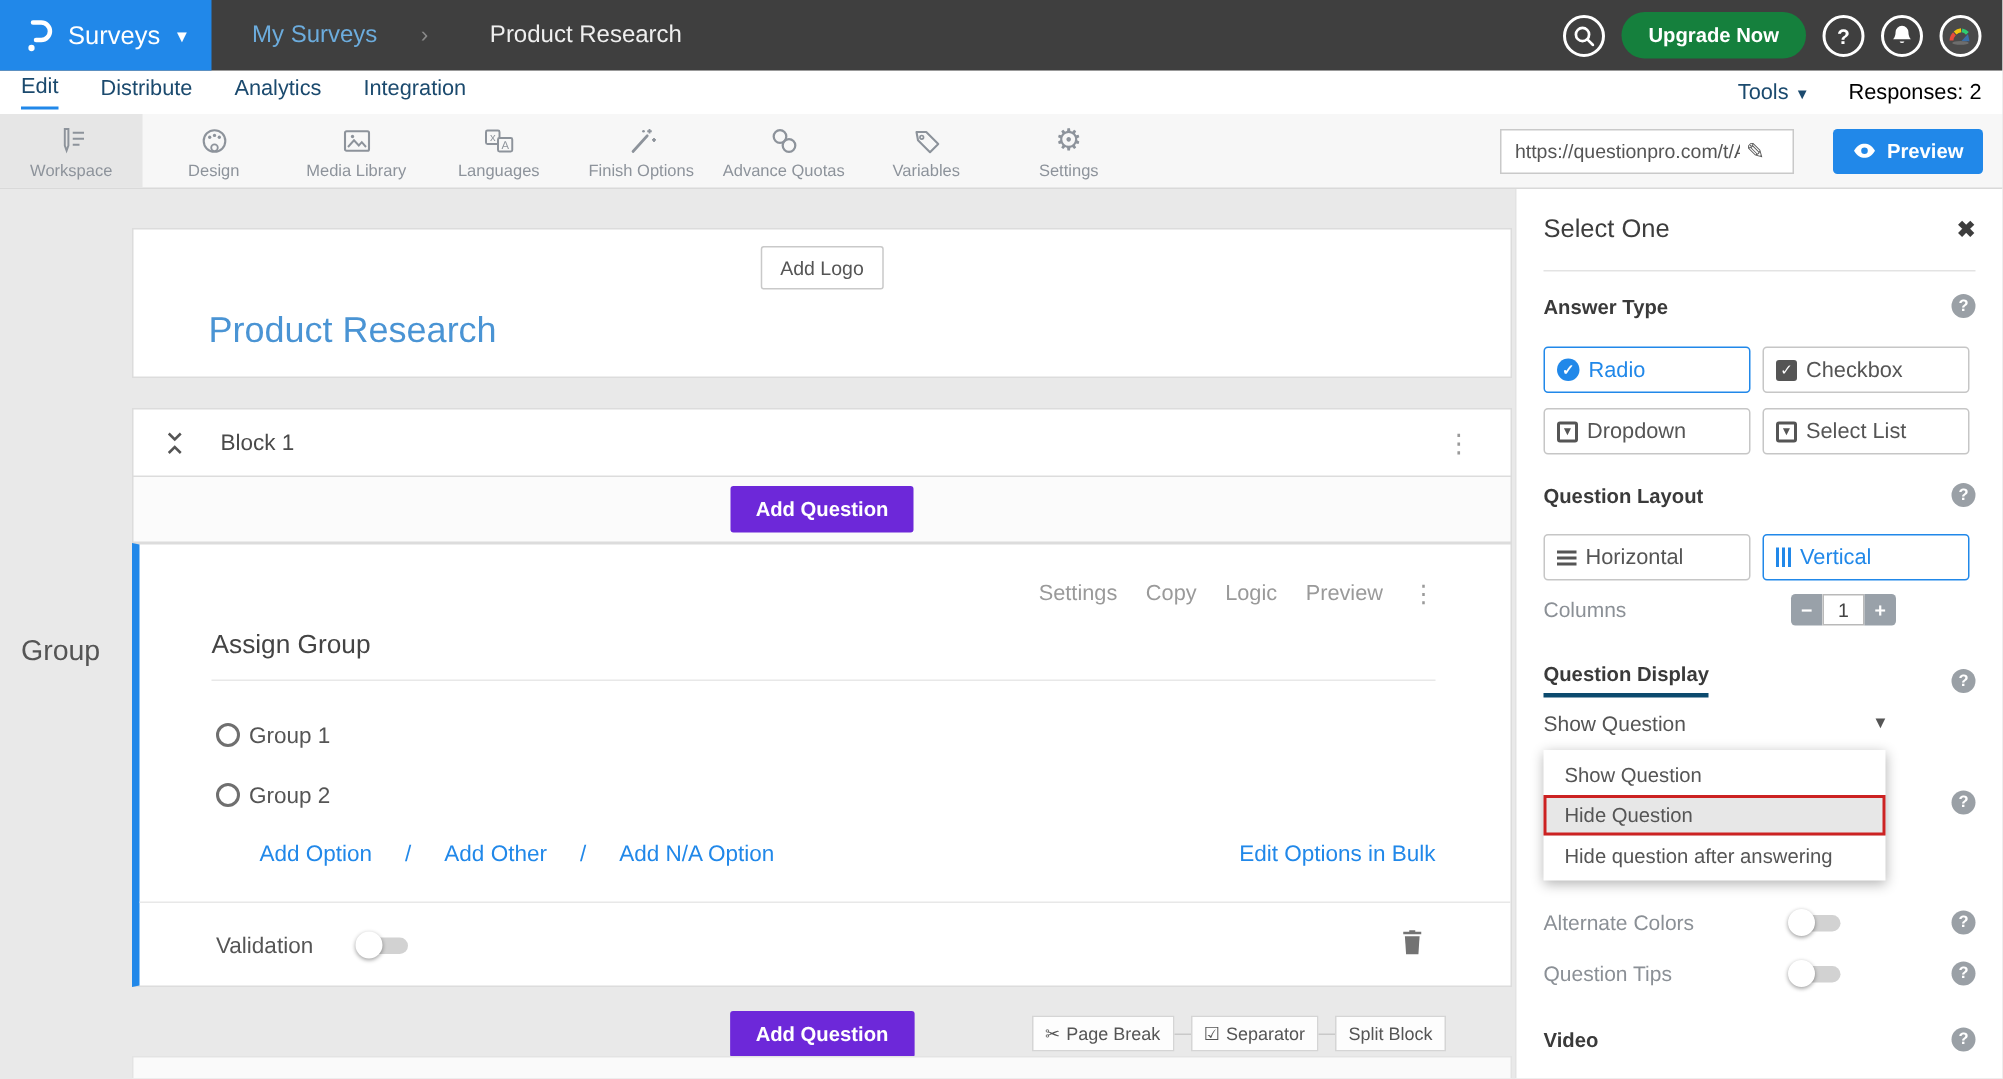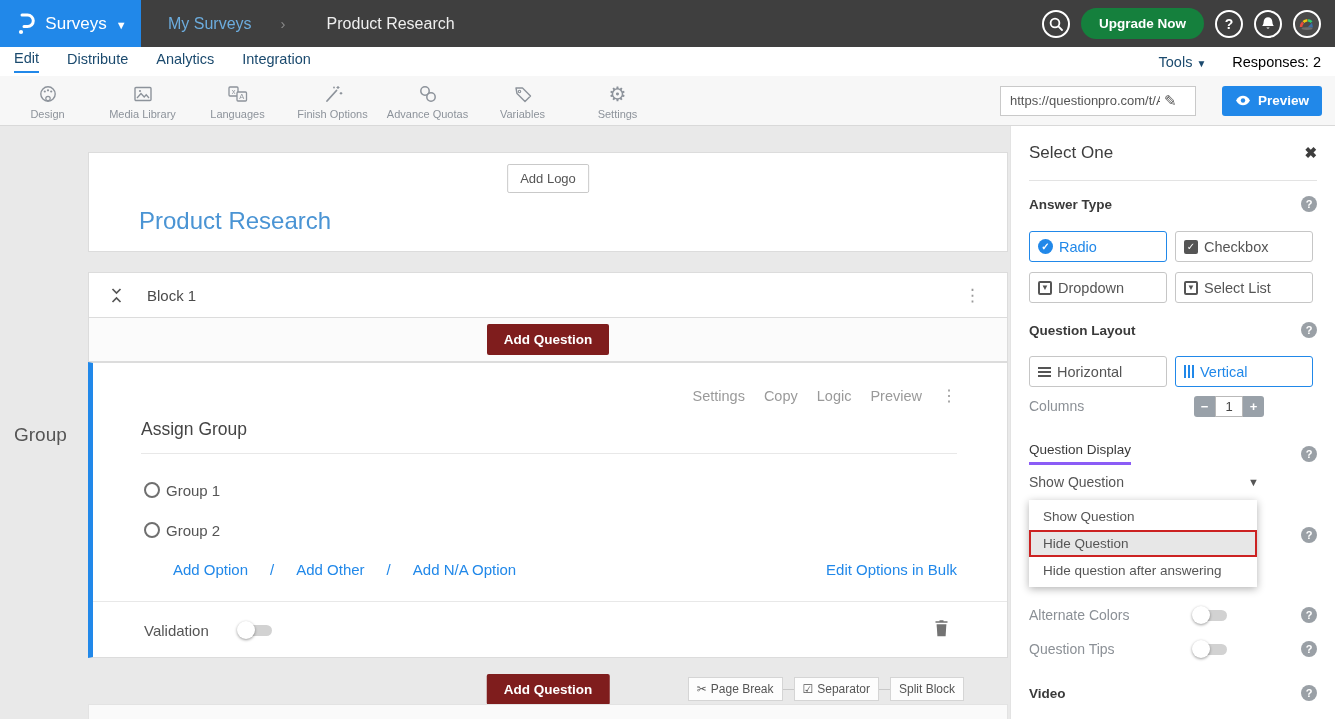--- a/index.html
+++ b/index.html
@@ -50,21 +50,21 @@
   .group-label { position:absolute; left:14px; top:298px; font-size:19px; color:#555; }
   .card { position:absolute; left:88px; width:920px; background:#fff; border:1px solid #dcdcdc; }
   .survey-card { top:26px; height:100px; }
   .addlogo-btn { position:absolute; left:50%; transform:translateX(-50%); top:11px; background:#fff; border:1px solid #c9c9c9; color:#555; font-size:13px; padding:6px 12px; cursor:pointer; border-radius:2px; }
   .survey-title { position:absolute; left:50px; bottom:16px; color:#4a94d4; font-size:24px; }
   .block-header { top:146px; height:46px; display:flex; align-items:center; }
   .collapse-ic { margin-left:21px; cursor:pointer; display:flex; }
   .block-title { margin-left:24px; font-size:15px; color:#4a4a4a; }
   .block-menu { margin-left:auto; margin-right:26px; color:#9a9a9a; font-size:17px; cursor:pointer; }
   .addq-band { top:192px; height:44px; background:#fbfbfb; border-top:none; display:flex; align-items:center; justify-content:center; }
-  .addq-btn { background:#7f1d1d; color:#fff; border:none; border-radius:2px; font-size:13.5px; font-weight:bold; padding:8px 17px; cursor:pointer; }
+  .addq-btn { background:#6d28d9; color:#fff; border:none; border-radius:2px; font-size:13.5px; font-weight:bold; padding:8px 17px; cursor:pointer; }
   .question-card { top:236px; height:296px; border-left:5px solid #2188e9; }
   .q-actions { position:absolute; top:23px; right:50px; display:flex; align-items:center; gap:19px; }
   .q-action { color:#9a9a9a; font-size:14.5px; cursor:pointer; }
   .q-menu { color:#9a9a9a; font-size:16px; cursor:pointer; }
   .q-title { position:absolute; top:56px; left:48px; font-size:17.5px; color:#444; }
   .q-divider { position:absolute; top:90px; left:48px; right:50px; border-bottom:1px solid #e8e8e8; }
   .opt-row { position:absolute; left:51px; display:flex; align-items:flex-start; gap:6px; }
   .radio-circ { width:16px; height:16px; border:2px solid #6f6f6f; border-radius:50%; background:#fff; cursor:pointer; }
   .opt-label { font-size:15px; color:#555; }
   .opt-links { position:absolute; left:80px; top:198px; display:flex; gap:22px; font-size:15px; }
@@ -103,21 +103,21 @@
   .hlines span { width:13px; height:2px; background:#555; }
   .vlines { display:inline-flex; gap:2px; flex:none; }
   .vlines span { width:2px; height:13px; background:#2188e9; }
   .columns-row { position:absolute; left:18px; right:18px; display:flex; align-items:center; }
   .columns-label { font-size:14px; color:#8b9096; }
   .stepper { position:absolute; left:165px; display:flex; align-items:center; }
   .step-btn { width:21px; height:21px; background:#99a1a9; color:#fff; font-size:13px; font-weight:bold; display:flex; align-items:center; justify-content:center; cursor:pointer; }
   .step-btn.minus { border-radius:3px 0 0 3px; }
   .step-btn.plus { border-radius:0 3px 3px 0; }
   .step-val { width:28px; height:21px; background:#fff; border:1px solid #b9b9b9; font-size:13px; color:#444; display:flex; align-items:center; justify-content:center; }
-  .qd-label { font-size:13.5px; font-weight:normal; color:#3a3a3a; display:inline-block; border-bottom:3px solid #8b5cf6; padding-bottom:5px; }
+  .qd-label { font-size:13.5px; font-weight:bold; color:#3a3a3a; display:inline-block; border-bottom:3px solid #0c4a6e; padding-bottom:5px; }
   .select-row { position:absolute; left:18px; top:348px; width:230px; display:flex; align-items:center; justify-content:space-between; cursor:pointer; }
   .select-val { font-size:14px; color:#555; }
   .select-caret { color:#555; font-size:11px; }
   .dd-menu { position:absolute; left:18px; top:374px; width:228px; background:#fff; box-shadow:0 2px 8px rgba(0,0,0,.3); z-index:15; padding:3px 0; }
   .dd-item { font-size:13.5px; color:#555; padding:6px 14px; cursor:pointer; }
   .dd-item.hl { background:#e7e7e7; border:2px solid #cc2222; padding:4px 12px; }
   .hidden-help { position:absolute; right:18px; top:401px; }
   .toggle-row { position:absolute; left:18px; right:18px; display:flex; align-items:center; }
   .toggle-row .tlab { font-size:14px; color:#8b9096; }
   .toggle-row .toggle { position:absolute; left:163px; }
@@ -180,20 +180,31 @@
     <div class="tabbar-right">
       <span class="tools">
         <span>Tools</span>
         <span class="caret">▼</span>
       </span>
       <span class="responses">Responses: 2</span>
     </div>
   </div>
 
   <div class="toolbar">
+    <div class="tool-item active">
+      <span class="ticon">
+        <svg width="22" height="20" viewBox="0 0 22 20">
+            <path d="M6.2 2 v11 l0 0 1.2 3.4 1.2 -3.4 V2 z" fill="none" stroke="#8d939b" stroke-width="1.3"></path>
+            <line x1="11.5" y1="4.5" x2="19" y2="4.5" stroke="#8d939b" stroke-width="1.4"></line>
+            <line x1="11.5" y1="8.5" x2="19" y2="8.5" stroke="#8d939b" stroke-width="1.4"></line>
+            <line x1="11.5" y1="12.5" x2="16" y2="12.5" stroke="#8d939b" stroke-width="1.4"></line>
+          </svg>
+      </span>
+      <span class="tlabel">Workspace</span>
+    </div>
     <div class="tool-item">
       <span class="ticon">
         <svg width="22" height="20" viewBox="0 0 22 20">
             <circle cx="11" cy="10" r="7.2" fill="none" stroke="#8d939b" stroke-width="1.4"></circle>
             <circle cx="11" cy="14.5" r="2.2" fill="#f7f7f7" stroke="#8d939b" stroke-width="1.2"></circle>
             <circle cx="7.8" cy="7.5" r="1.1" fill="#8d939b"></circle>
             <circle cx="11" cy="6.3" r="1.1" fill="#8d939b"></circle>
             <circle cx="14.2" cy="7.5" r="1.1" fill="#8d939b"></circle>
           </svg>
       </span>

